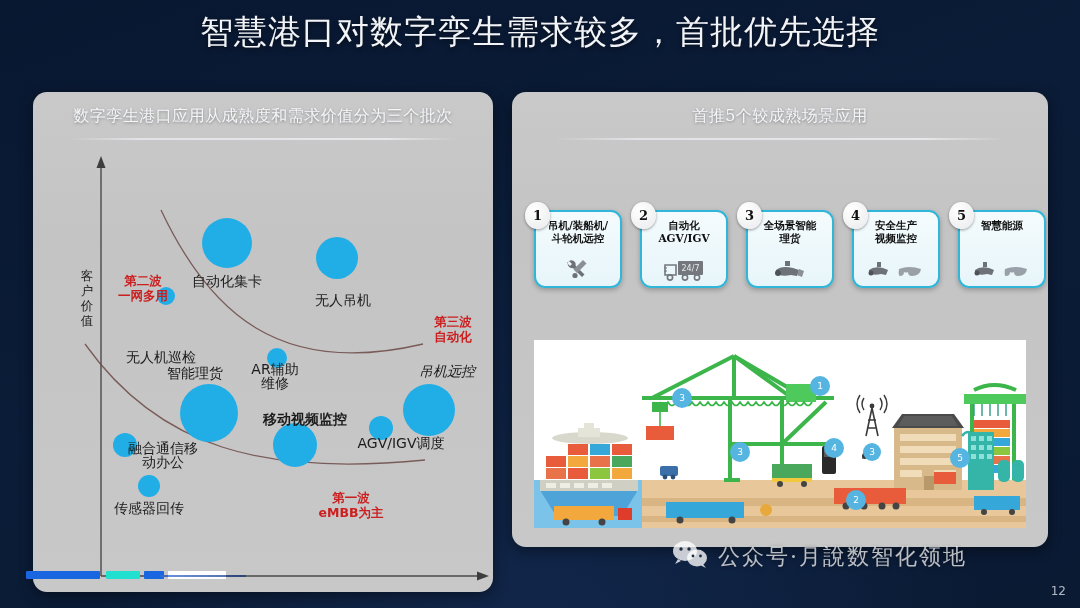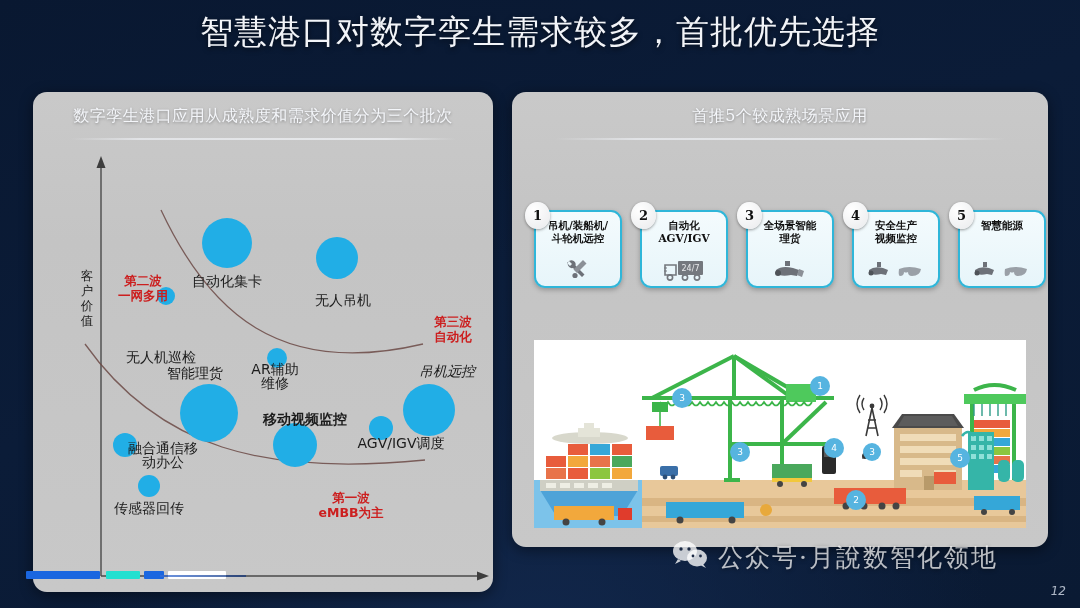--- a/index.html
+++ b/index.html
@@ -104,27 +104,27 @@
   .pbadge-t{ fill:#ffffff; font-size:9px; font-family:"DejaVu Sans",sans-serif; text-anchor:middle;}
 
   
   #progress{ position:absolute; left:26px; top:571px; width:200px; height:8px; }
   .pseg{ position:absolute; top:0; height:8px; border-radius:1px; }
   #prog-line{ position:absolute; left:160px; top:575px; width:86px; height:2px;
     background:linear-gradient(90deg,#3a6fd8,#1a3a7a); opacity:.75; }
 
   #watermark{
     position:absolute; left:672px; top:540px; display:flex; align-items:center; gap:10px;
-    color:rgba(255,255,255,.72); font-size:25px; letter-spacing:2px;
+    color:rgba(255,255,255,.72); font-size:22px; letter-spacing:2px;
     font-family:"DejaVu Serif","Liberation Serif",serif;
     text-shadow:0 1px 4px rgba(0,0,0,.45);
   }
   #page-number{
     position:absolute; right:14px; bottom:10px; color:rgba(220,228,240,.78);
-    font-size:12px; font-family:"DejaVu Sans",sans-serif;font-style:italic;
+    font-size:12px; font-family:"DejaVu Sans",sans-serif;
   }
 </style>
 </head>
 <body>
 
 <div id="slide-title">智慧港口对数字孪生需求较多，首批优先选择</div>
 
 <div class="panel" id="panel-left">
   <div class="panel-head">数字孪生港口应用从成熟度和需求价值分为三个批次</div>
   <div class="panel-rule"></div>

